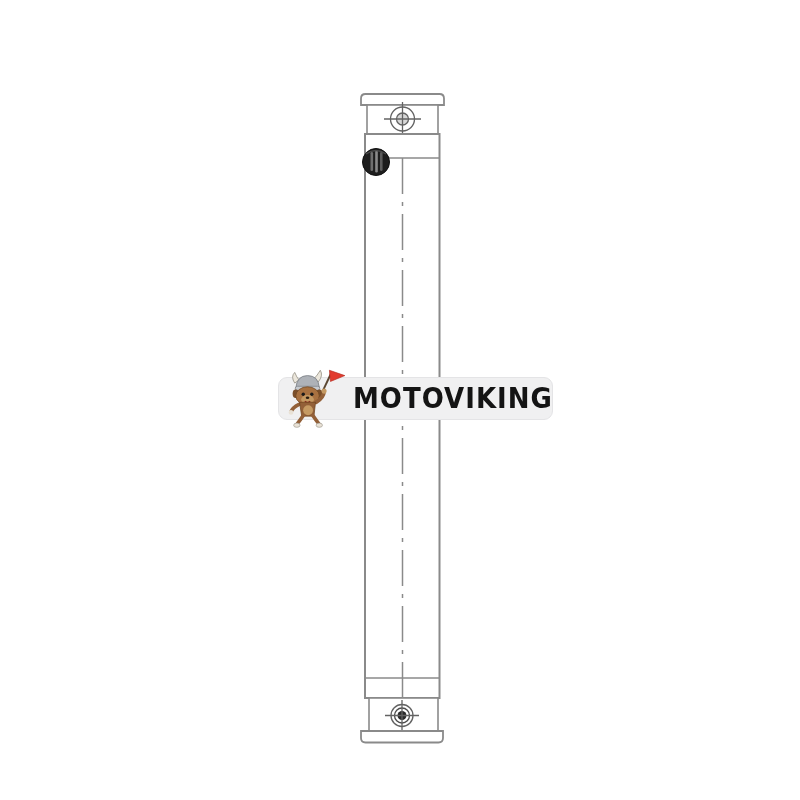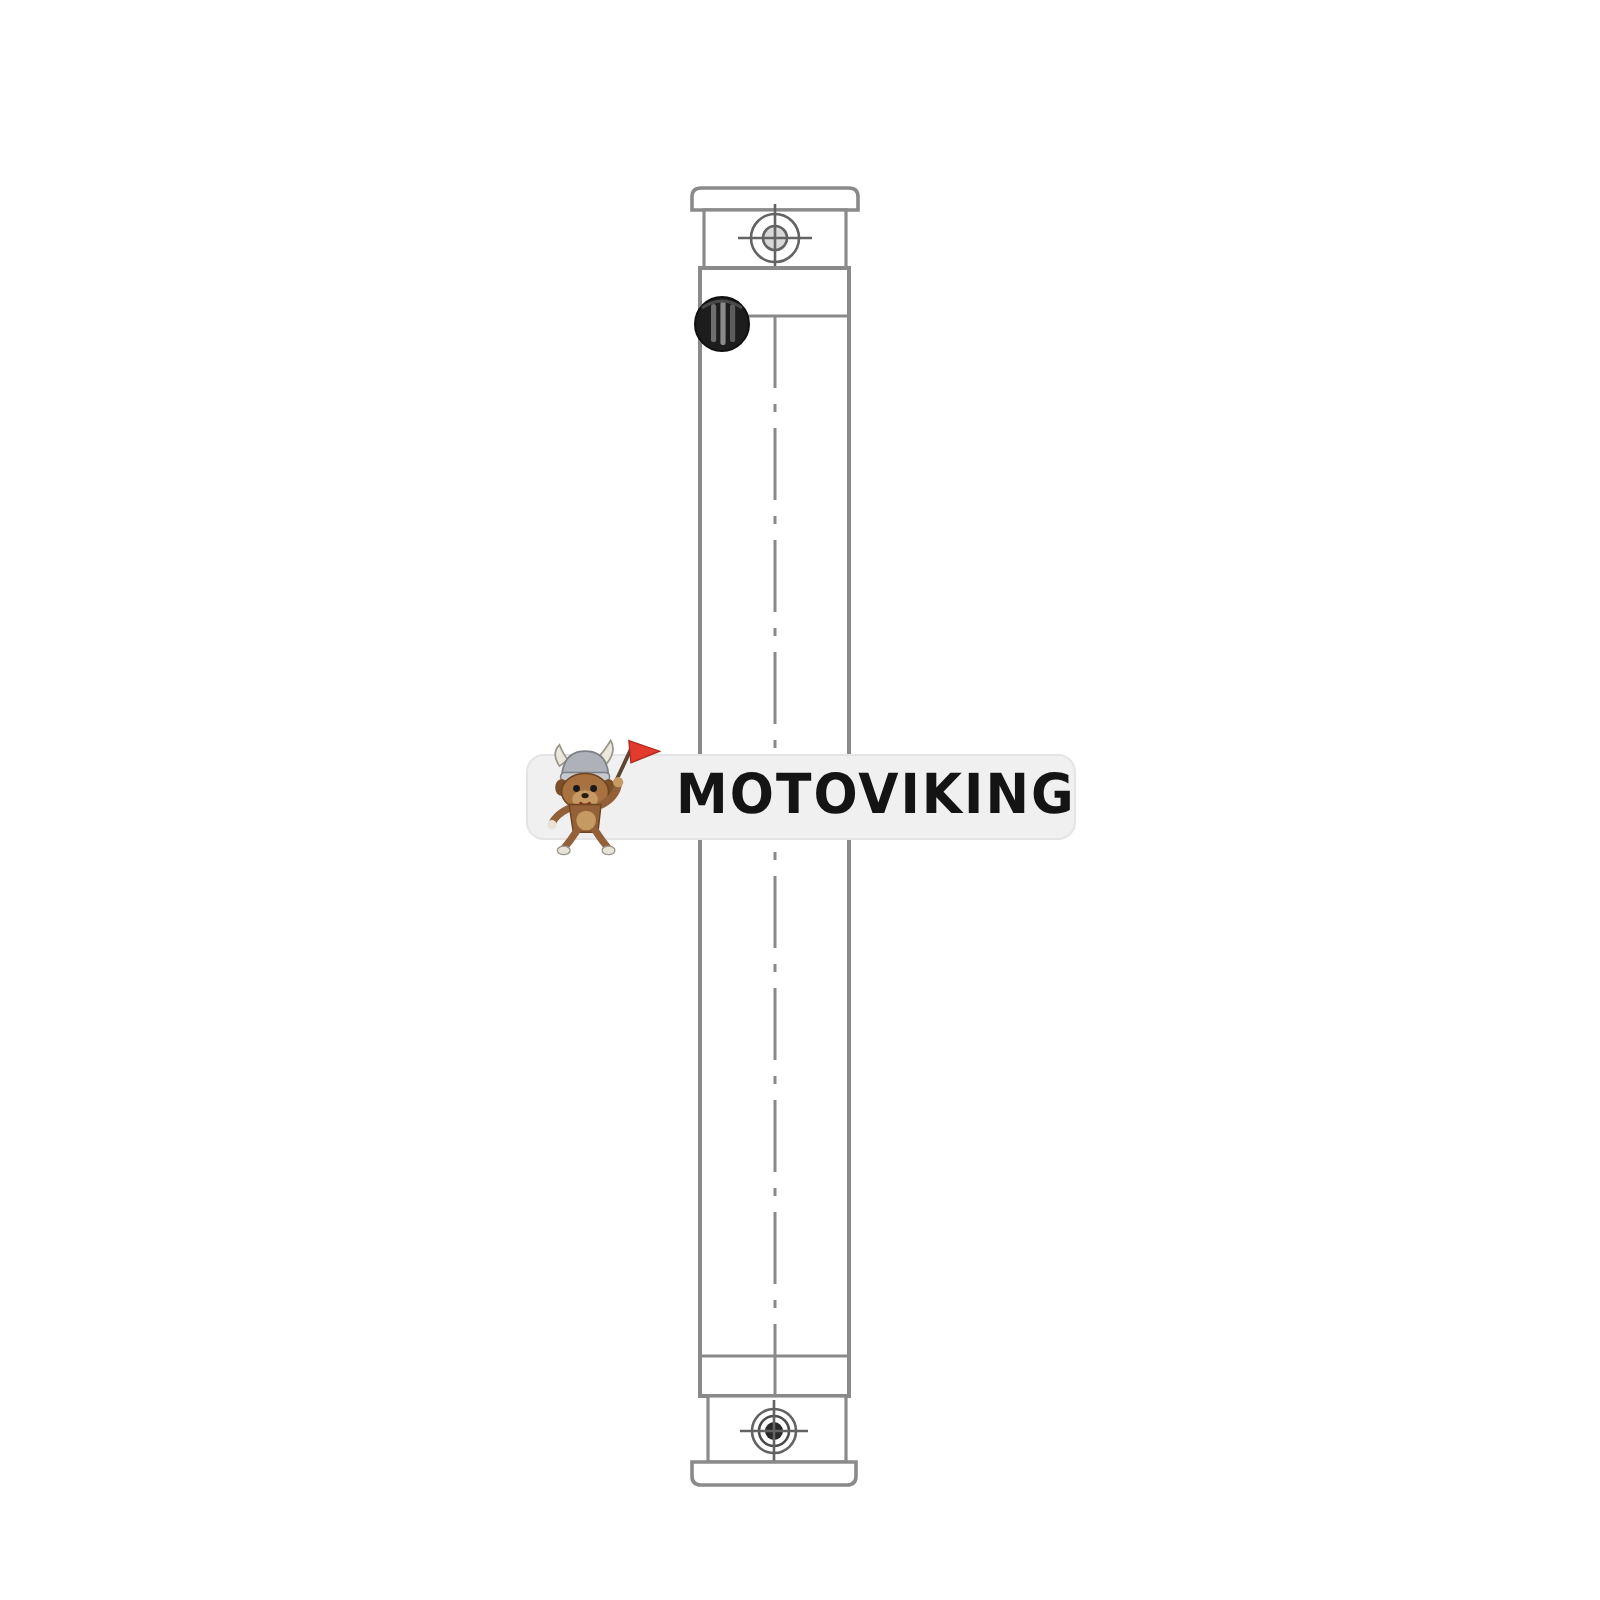--- a/index.html
+++ b/index.html
@@ -10,21 +10,21 @@
     --brand-text:#141414;
     --cap-black:#1d1d1d;
     --flag-red:#e23b2e;
   }
   html,body{margin:0;padding:0;}
   body{
     width:800px;height:800px;background:#ffffff;overflow:hidden;
     font-family:"DejaVu Sans","Liberation Sans",sans-serif;
     position:relative;
   }
-  .canvas{position:absolute;left:1px;top:0;width:636px;height:800px;}
+  .canvas{position:absolute;left:16px;top:0;width:636px;height:800px;}
   svg.drawing{position:absolute;left:0;top:0;}
   .watermark{
     position:absolute;left:262px;top:377px;width:275px;height:43px;
     background:var(--band-bg);
     border:1px solid var(--band-border);
     border-radius:9px;
     box-sizing:border-box;
     z-index:2;
   }
   .brand{

